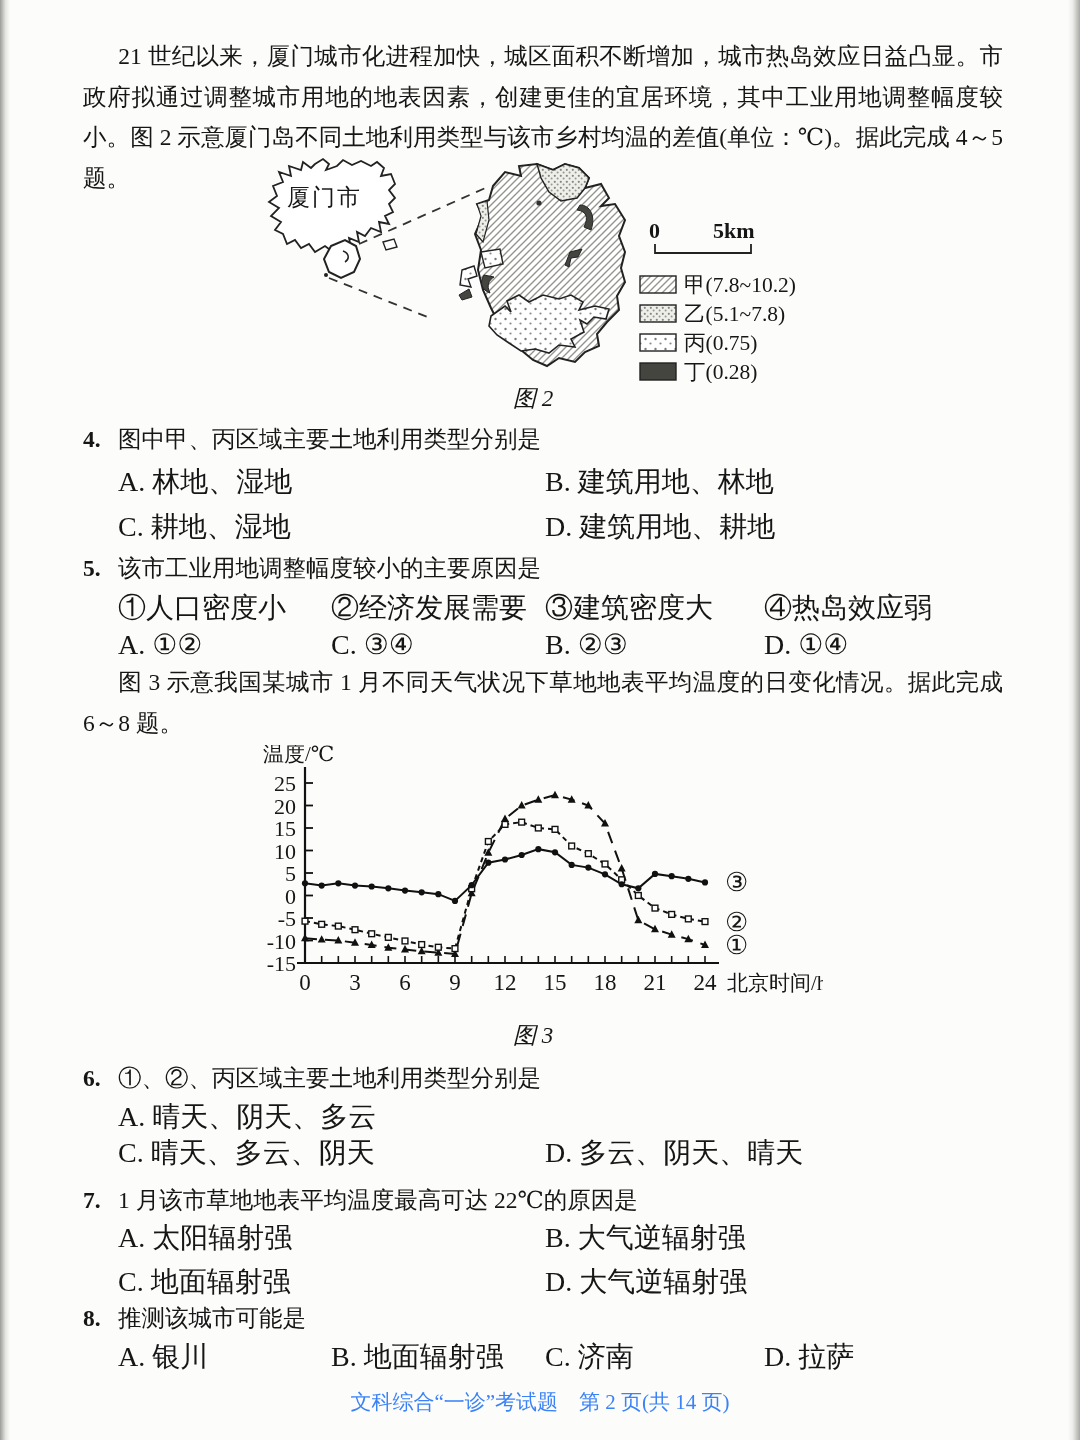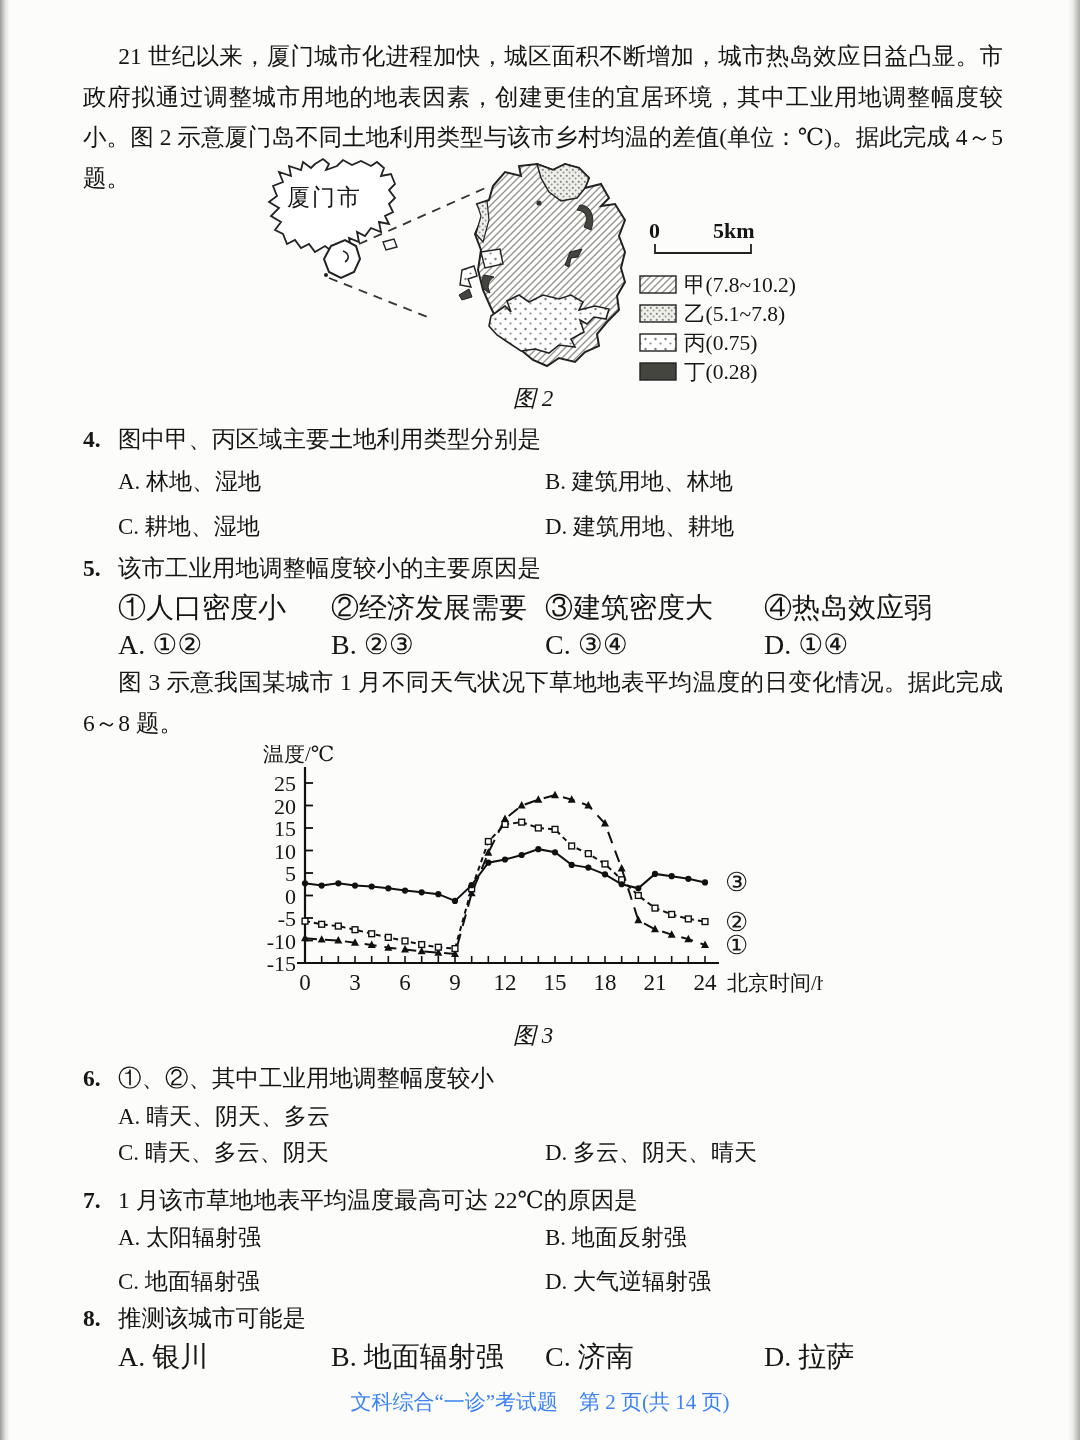--- a/index.html
+++ b/index.html
@@ -9,21 +9,21 @@
     font-family:"Liberation Serif","DejaVu Serif",serif;
   }
   .edge-l{position:absolute;left:0;top:0;width:10px;height:100%;
     background:linear-gradient(90deg,#9c9c98,#e4e4e0 55%,rgba(255,255,255,0));}
   .edge-r{position:absolute;right:0;top:0;width:12px;height:100%;
     background:linear-gradient(270deg,#a8a8a4,#ececea 60%,rgba(255,255,255,0));}
   .blk{position:absolute;left:83px;width:920px;}
   .para{font-size:23.5px;line-height:40.5px;text-align:justify;text-indent:1.5em;}
   .q{font-size:23.5px;line-height:34px;display:flex;}
   .qnum{font-weight:bold;width:35px;flex:0 0 35px;}
-  .optrow2{display:grid;grid-template-columns:427px 1fr;padding-left:35px;font-size:23px;line-height:32px;}
+  .optrow2{display:grid;grid-template-columns:427px 1fr;padding-left:35px;font-size:28px;line-height:32px;}
   .optrow4{display:grid;grid-template-columns:213px 214px 219px 1fr;padding-left:35px;font-size:28px;line-height:32px;}
   .figwrap{position:absolute;left:253px;width:570px;}
   .figcap{position:absolute;left:253px;width:560px;text-align:center;font-size:23px;font-style:italic;}
   .footer{position:absolute;left:0;top:1388px;width:1080px;text-align:center;font-size:21px;color:#3b82f6;}
   svg text{font-family:"Liberation Serif","DejaVu Serif",serif;fill:#161616;}
 </style>
 </head>
 <body>
 
 <div class="edge-l"></div>
@@ -114,22 +114,22 @@
   <span>该市工业用地调整幅度较小的主要原因是</span>
 </div>
 <div class="blk optrow4" style="top:592px">
   <div>①人口密度小</div>
   <div>②经济发展需要</div>
   <div>③建筑密度大</div>
   <div>④热岛效应弱</div>
 </div>
 <div class="blk optrow4" style="top:629px">
   <div>A. ①②</div>
+  <div>C. ③④</div>
   <div>B. ②③</div>
-  <div>C. ③④</div>
   <div>D. ①④</div>
 </div>
 
 <div class="blk para" style="top:662px">图 3 示意我国某城市 1 月不同天气状况下草地地表平均温度的日变化情况。据此完成 6～8 题。</div>
 
 <div class="figwrap" style="top:745px">
   <svg id="fig3-svg" width="570" height="280" viewBox="0 0 570 280">
       <line x1="52" y1="22" x2="52" y2="218" stroke="#111" stroke-width="2.2"></line>
       <line x1="44" y1="218" x2="466" y2="218" stroke="#111" stroke-width="2.2"></line>
       <line x1="52" y1="38" x2="60" y2="38" stroke="#111" stroke-width="1.8"></line>
@@ -266,37 +266,37 @@
       <circle cx="418.6666666666667" cy="131.14999999999998" r="3.1" fill="#111"></circle>
       <circle cx="435.33333333333337" cy="133.85000000000002" r="3.1" fill="#111"></circle>
       <circle cx="452" cy="137.45" r="3.1" fill="#111"></circle>
       <text x="472" y="146.45" text-anchor="start" font-size="26">③</text>
     </svg>
 </div>
 <div class="figcap" style="top:1020px">图 3</div>
 
 <div class="blk q" style="top:1061px">
   <span class="qnum">6.</span>
-  <span>①、②、其中工业用地调整幅度较小</span>
+  <span>①、②、丙区域主要土地利用类型分别是</span>
 </div>
 <div class="blk optrow2" style="top:1101px">
   <div>A. 晴天、阴天、多云</div>
 </div>
 <div class="blk optrow2" style="top:1137px">
   <div>C. 晴天、多云、阴天</div>
   <div>D. 多云、阴天、晴天</div>
 </div>
 
 <div class="blk q" style="top:1183px">
   <span class="qnum">7.</span>
   <span>1 月该市草地地表平均温度最高可达 22℃的原因是</span>
 </div>
 <div class="blk optrow2" style="top:1222px">
   <div>A. 太阳辐射强</div>
-  <div>B. 地面反射强</div>
+  <div>B. 大气逆辐射强</div>
 </div>
 <div class="blk optrow2" style="top:1266px">
   <div>C. 地面辐射强</div>
   <div>D. 大气逆辐射强</div>
 </div>
 
 <div class="blk q" style="top:1301px">
   <span class="qnum">8.</span>
   <span>推测该城市可能是</span>
 </div>

